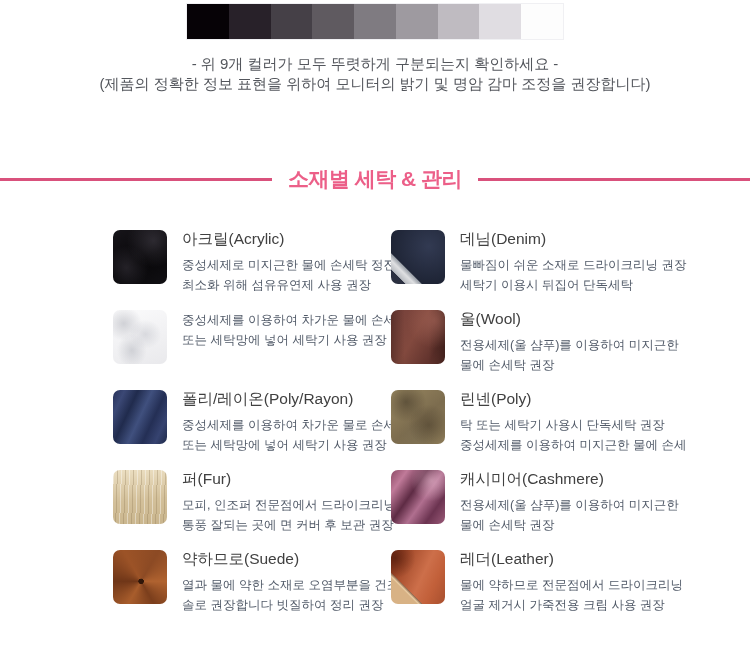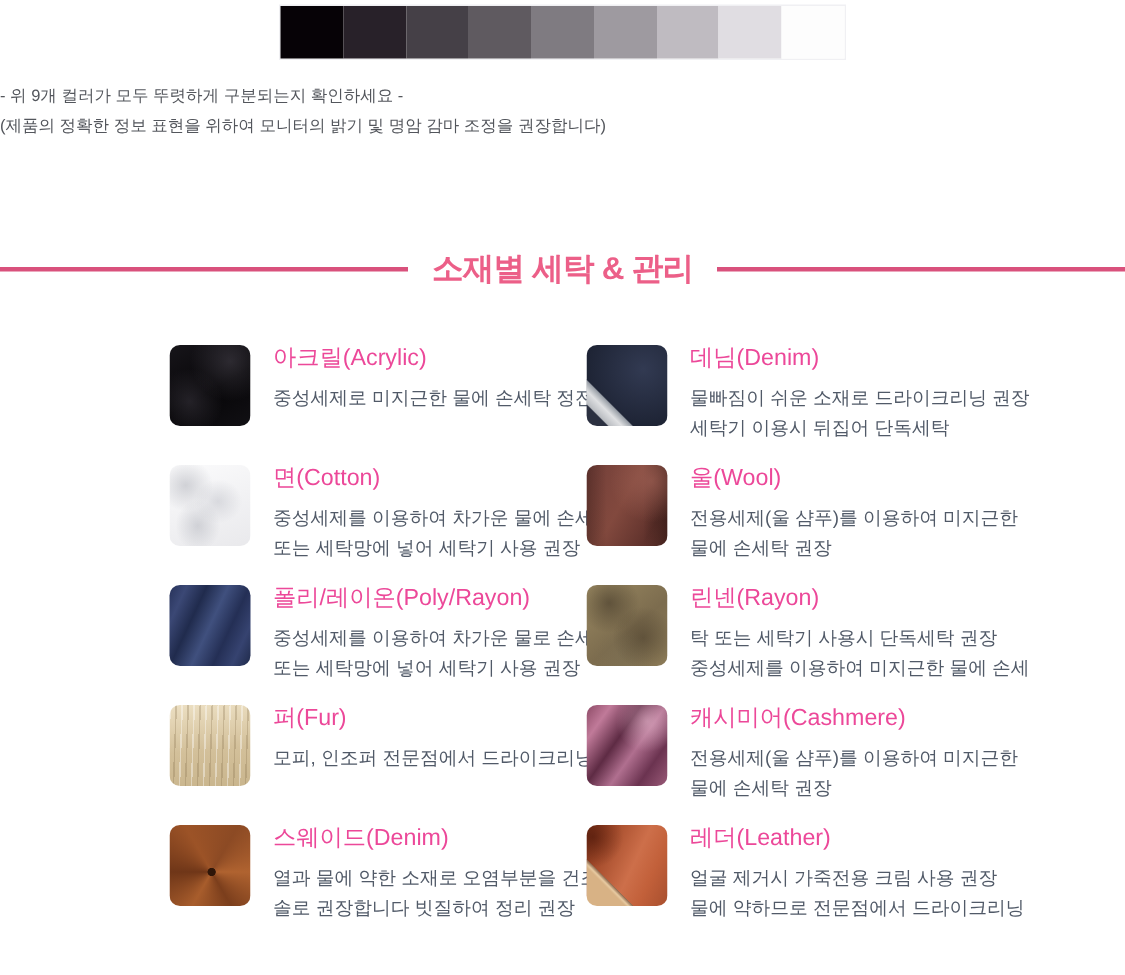--- a/index.html
+++ b/index.html
@@ -10,21 +10,21 @@
   }
 
   
   .gbar{
     width:376px;height:35px;margin:3px auto 0;
     display:flex;border:1px solid #f0f0f3;box-sizing:content-box;
   }
   .gswatch{flex:1 1 0;height:100%;}
 
   .check-line{
-    color:#53565c;font-size:11px;line-height:20px;margin:0;
+    text-align:center;color:#53565c;font-size:15px;line-height:20px;margin:0;
   }
   .check-line.first{margin-top:14px;}
 
   
   .sec-header{
     margin-top:72px;display:flex;align-items:center;height:26px;
   }
   .hline{flex:1 1 0;height:3px;background:#d9517c;}
   .sec-title{
     margin:0 16px;font-size:21px;font-weight:700;color:#ec5f88;
@@ -40,21 +40,21 @@
     row-gap:26px;
   }
   .item{display:flex;align-items:flex-start;}
   .thumb{
     width:54px;height:54px;border-radius:7px;flex:0 0 54px;
     background-color:#ccc;
   }
   .info{margin-left:15px;min-width:0;}
   .item-title{
     margin:0 0 7px;font-size:15.5px;line-height:18px;font-weight:400;
-    color:#ec4899;white-space:nowrap;
+    color:#404040;white-space:nowrap;
   }
   .item-desc{margin:0;font-size:12.5px;line-height:20px;color:#515a68;}
   .item-desc span{display:block;white-space:nowrap;}
 
   
   .swatch-acrylic{background:
     radial-gradient(circle at 75% 20%, rgba(72,68,78,.55), transparent 45%),
     radial-gradient(circle at 25% 70%, rgba(64,60,70,.5), transparent 40%),
     linear-gradient(150deg,#17151a,#070608 55%,#111014);}
   .swatch-denim{background:
@@ -118,39 +118,39 @@
   </div>
 
   <div class="care-grid">
 
     <div class="item">
       <div class="thumb swatch-acrylic"></div>
       <div class="info">
         <h3 class="item-title">아크릴(Acrylic)</h3>
         <p class="item-desc">
           <span>중성세제로 미지근한 물에 손세탁 정전기</span>
+          <span>최소화 위해 섬유유연제 사용 권장</span>
         </p>
       </div>
     </div>
 
     <div class="item">
       <div class="thumb swatch-denim"></div>
       <div class="info">
         <h3 class="item-title">데님(Denim)</h3>
         <p class="item-desc">
           <span>물빠짐이 쉬운 소재로 드라이크리닝 권장</span>
           <span>세탁기 이용시 뒤집어 단독세탁</span>
         </p>
       </div>
     </div>
 
     <div class="item">
       <div class="thumb swatch-cotton"></div>
       <div class="info">
-        <h3 class="item-title">면(Cotton)</h3>
         <p class="item-desc">
           <span>중성세제를 이용하여 차가운 물에 손세탁</span>
           <span>또는 세탁망에 넣어 세탁기 사용 권장</span>
         </p>
       </div>
     </div>
 
     <div class="item">
       <div class="thumb swatch-wool"></div>
       <div class="info">
@@ -169,65 +169,66 @@
         <p class="item-desc">
           <span>중성세제를 이용하여 차가운 물로 손세탁</span>
           <span>또는 세탁망에 넣어 세탁기 사용 권장</span>
         </p>
       </div>
     </div>
 
     <div class="item">
       <div class="thumb swatch-linen"></div>
       <div class="info">
-        <h3 class="item-title">린넨(Rayon)</h3>
+        <h3 class="item-title">린넨(Poly)</h3>
         <p class="item-desc">
           <span>탁 또는 세탁기 사용시 단독세탁 권장</span>
           <span>중성세제를 이용하여 미지근한 물에 손세</span>
         </p>
       </div>
     </div>
 
     <div class="item">
       <div class="thumb swatch-fur"></div>
       <div class="info">
         <h3 class="item-title">퍼(Fur)</h3>
         <p class="item-desc">
           <span>모피, 인조퍼 전문점에서 드라이크리닝 후</span>
+          <span>통풍 잘되는 곳에 면 커버 후 보관 권장</span>
         </p>
       </div>
     </div>
 
     <div class="item">
       <div class="thumb swatch-cashmere"></div>
       <div class="info">
         <h3 class="item-title">캐시미어(Cashmere)</h3>
         <p class="item-desc">
           <span>전용세제(울 샴푸)를 이용하여 미지근한</span>
           <span>물에 손세탁 권장</span>
         </p>
       </div>
     </div>
 
     <div class="item">
       <div class="thumb swatch-suede"></div>
       <div class="info">
-        <h3 class="item-title">스웨이드(Denim)</h3>
+        <h3 class="item-title">약하므로(Suede)</h3>
         <p class="item-desc">
           <span>열과 물에 약한 소재로 오염부분을 건조한</span>
           <span>솔로 권장합니다 빗질하여 정리 권장</span>
         </p>
       </div>
     </div>
 
     <div class="item">
       <div class="thumb swatch-leather"></div>
       <div class="info">
         <h3 class="item-title">레더(Leather)</h3>
         <p class="item-desc">
+          <span>물에 약하므로 전문점에서 드라이크리닝</span>
           <span>얼굴 제거시 가죽전용 크림 사용 권장</span>
-          <span>물에 약하므로 전문점에서 드라이크리닝</span>
         </p>
       </div>
     </div>
 
   </div>
 </div>
 
 </body></html>

